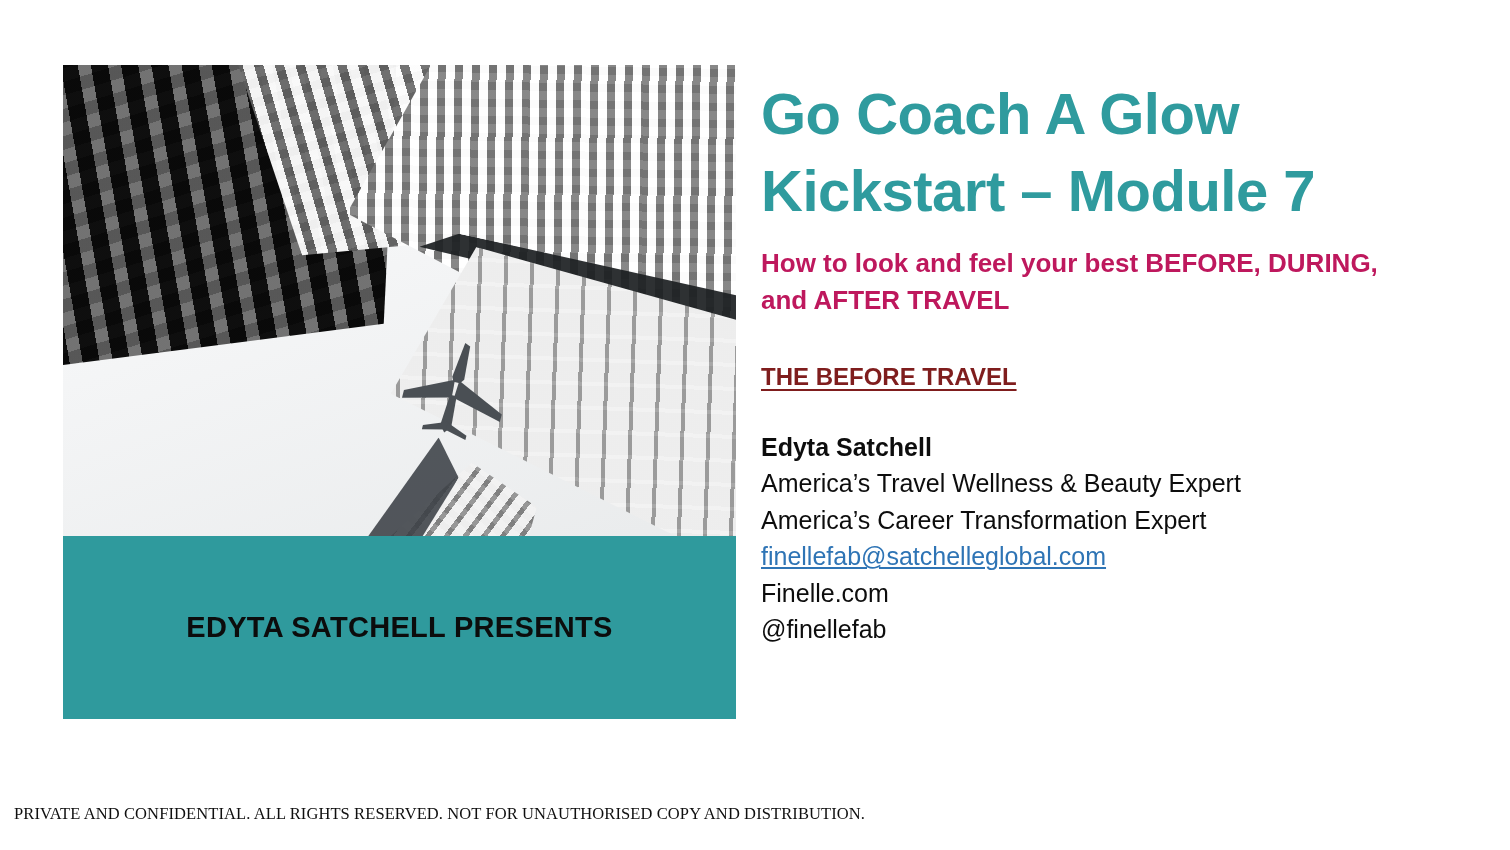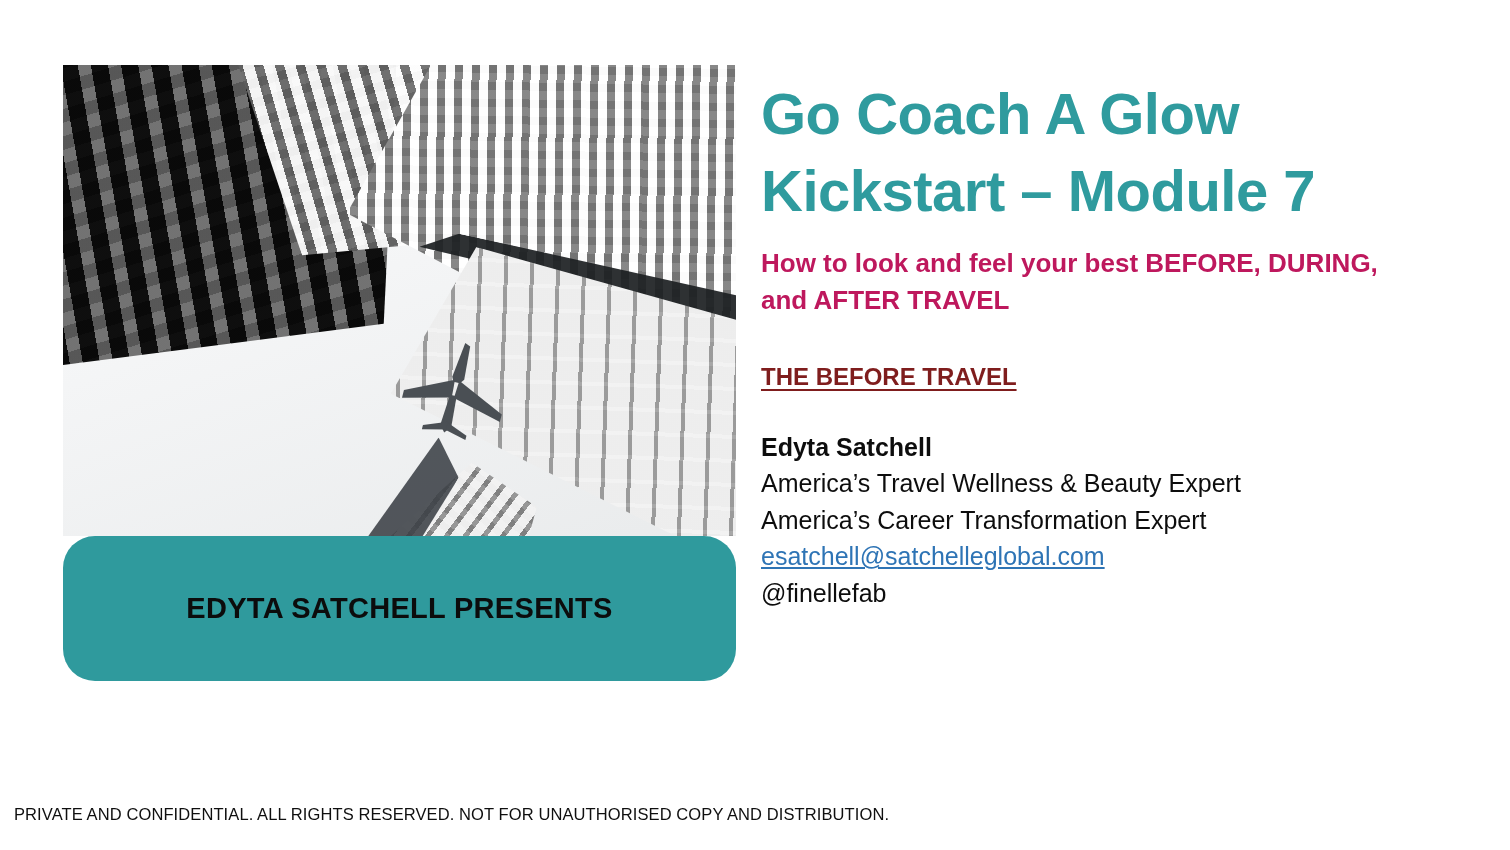--- a/index.html
+++ b/index.html
@@ -189,26 +189,25 @@
     transform: rotate(14deg);
   }
   .plane svg { display: block; width: 100%; height: 100%; }
 
   
   .banner {
     position: absolute;
     left: 0;
     top: 471px;
     width: 673px;
-    height: 145px;
+    height: 183px;
     background: #2f9a9d;
     display: flex;
     align-items: center;
     justify-content: center;
-    border-radius: 32px;
   }
   .banner-text {
     font-family: "Liberation Sans", sans-serif;
     font-size: 29px;
     font-weight: bold;
     color: #0c0c0c;
     letter-spacing: 0.3px;
     text-align: center;
   }
 
@@ -270,21 +269,21 @@
     text-decoration: underline;
     text-underline-offset: 2px;
     cursor: pointer;
   }
 
   
   .footer {
     position: absolute;
     left: 14px;
     bottom: 26px;
-    font-family: Liberation Sans, sans-serif;
+    font-family: Liberation Serif, serif;
     font-size: 16.5px;
     font-weight: normal;
     color: #0f0f0f;
     letter-spacing: 0.1px;
     white-space: nowrap;
   }
 </style>
 </head>
 <body>
 
@@ -331,20 +330,21 @@
     <p class="subtitle">How to look and feel your best BEFORE, DURING, and AFTER TRAVEL</p>
 
     <div>
       <span class="section-head">THE BEFORE TRAVEL</span>
     </div>
 
     <div class="bio">
       <div class="bio-line name">Edyta Satchell</div>
       <div class="bio-line">America’s Travel Wellness &amp; Beauty Expert</div>
       <div class="bio-line">America’s Career Transformation Expert</div>
-      <div class="bio-line link">esatchell@satchelleglobal.com</div>
+      <div class="bio-line link">finellefab@satchelleglobal.com</div>
+      <div class="bio-line">Finelle.com</div>
       <div class="bio-line">@finellefab</div>
     </div>
   </div>
 
   <div class="footer">PRIVATE AND CONFIDENTIAL. ALL RIGHTS RESERVED. NOT FOR UNAUTHORISED COPY AND DISTRIBUTION.</div>
 
 </div>
 
 </body></html>

